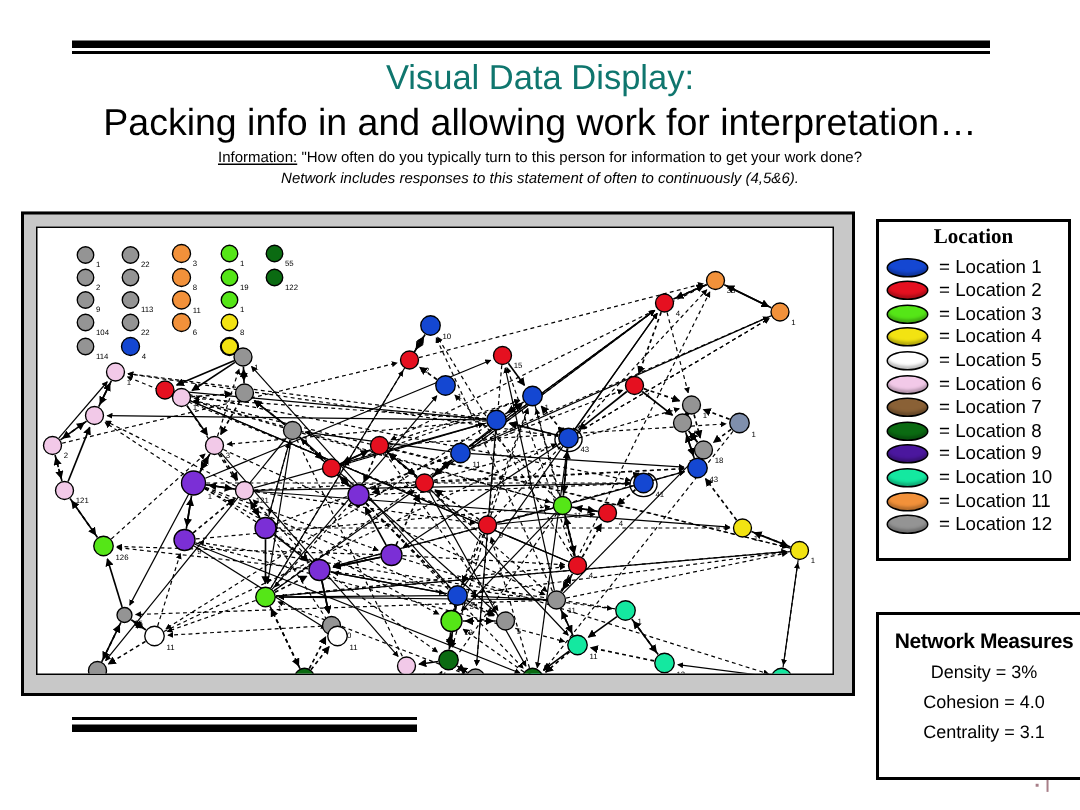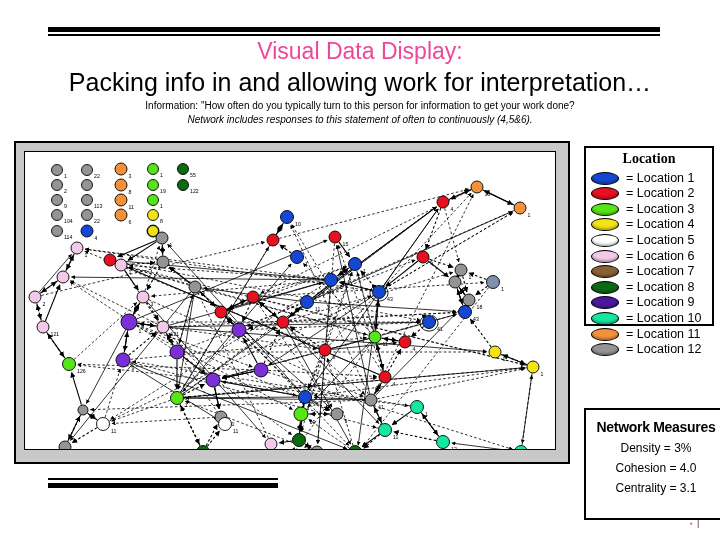--- a/index.html
+++ b/index.html
@@ -11,51 +11,51 @@
 
   
   .top-rule{position:absolute;left:48px;top:27px;width:612px;}
   .top-rule .thick{height:5px;background:#000;}
   .top-rule .gap{height:2px;background:#fff;}
   .top-rule .thin{height:2px;background:#000;}
 
   
   .title-1{
     position:absolute;left:0;top:38px;width:720px;text-align:center;
-    font-size:23px;color:#ec4899;letter-spacing:0px;
+    font-size:23px;color:#0f766e;letter-spacing:0px;
   }
   .title-2{
     position:absolute;left:0;top:68px;width:720px;text-align:center;
     font-size:25px;color:#000;
   }
   .sub-1{
     position:absolute;left:0;top:100px;width:720px;text-align:center;
     font-size:10px;color:#000;white-space:nowrap;
   }
-  .sub-1 .lbl{margin-top:48px;}
+  .sub-1 .lbl{text-decoration:underline;margin-top:48px;}
   .sub-2{
     position:absolute;left:0;top:114px;width:720px;text-align:center;
     font-size:10px;color:#000;font-style:italic;white-space:nowrap;
   }
 
   
   .net-panel{
     position:absolute;left:14px;top:141px;width:556px;height:323px;
     background:#c8c8c8;border:2px solid #000;box-sizing:border-box;
   }
   .net-inner{
     position:absolute;left:8px;top:8px;right:12px;bottom:12px;
     background:#ffffff;border:1px solid #000;box-sizing:border-box;
     overflow:hidden;
   }
   .net-svg{position:absolute;left:0;top:0;}
 
   
   .legend{
-    position:absolute;left:584px;top:146px;width:130px;height:180px;
+    position:absolute;left:584px;top:146px;width:130px;height:228px;
     background:#fff;border:2px solid #000;box-sizing:border-box;
     padding:2px 0 16px 0;
   }
   .legend-title{
     text-align:center;font-family:"Liberation Serif", serif;
     font-size:14px;font-weight:bold;color:#000;line-height:16px;
     margin:1px 0 2px 0;
   }
   .legend-row{
     display:flex;align-items:flex-end;height:15.6px;padding-left:5px;

